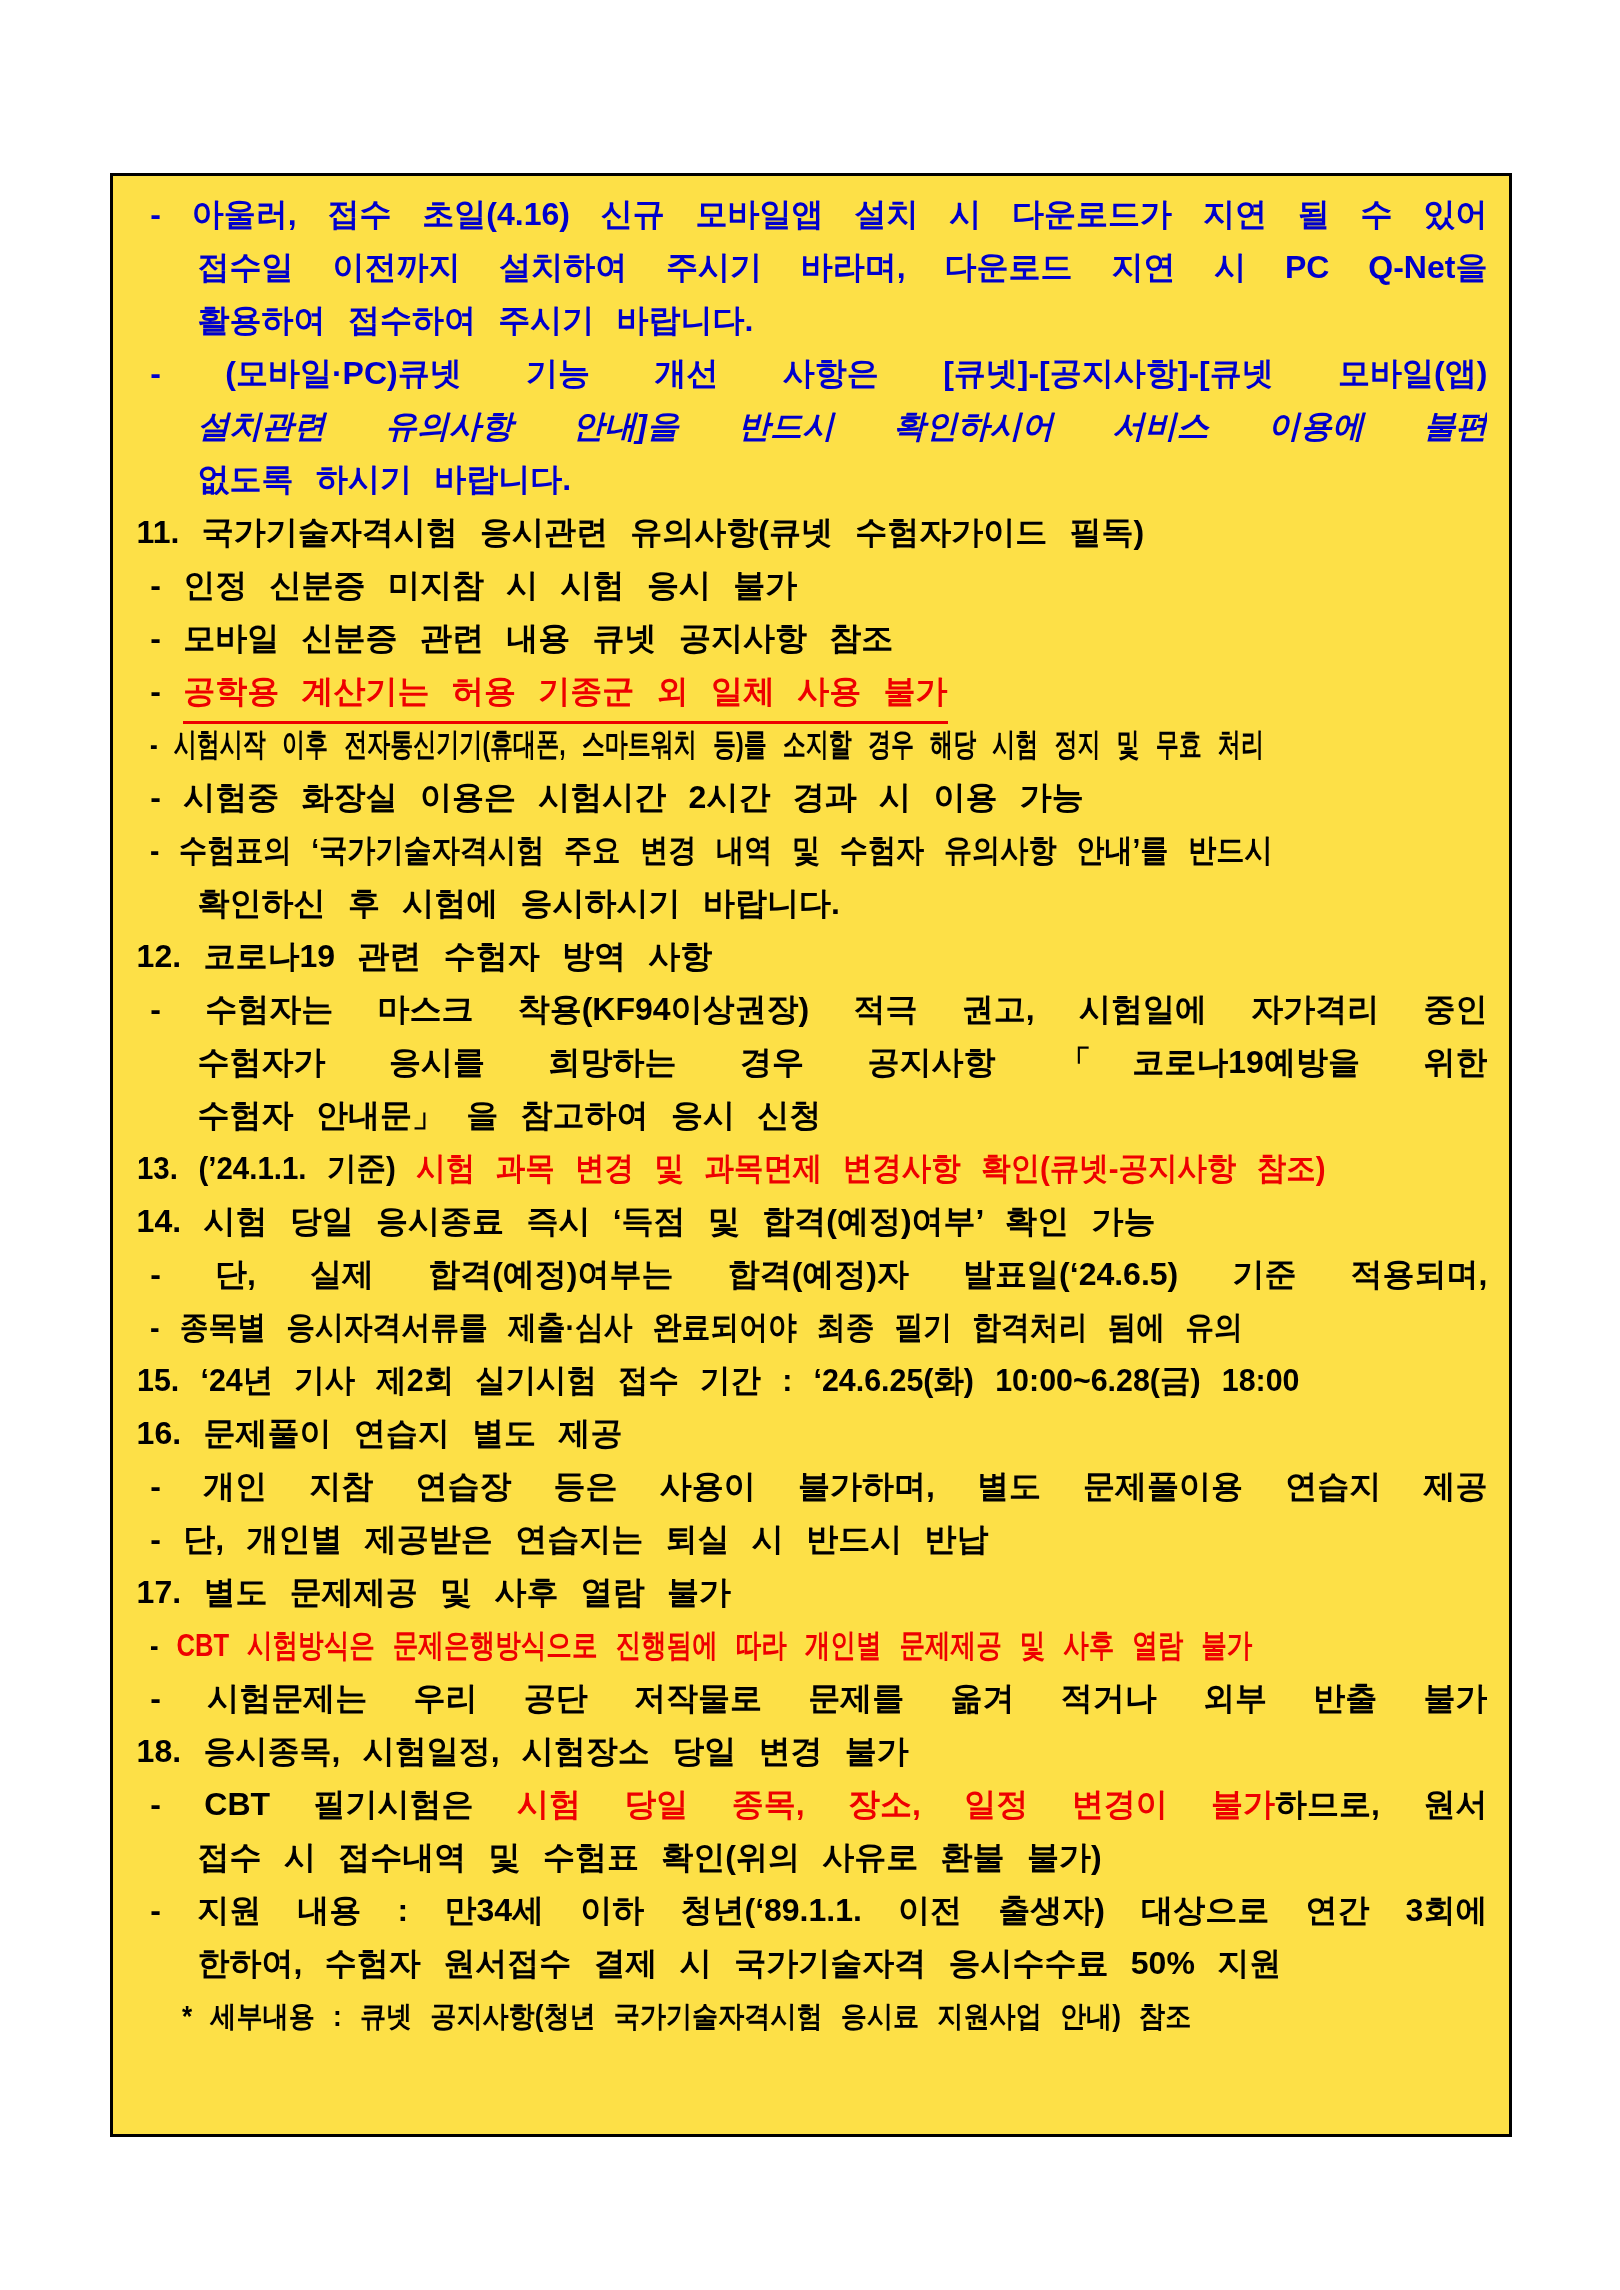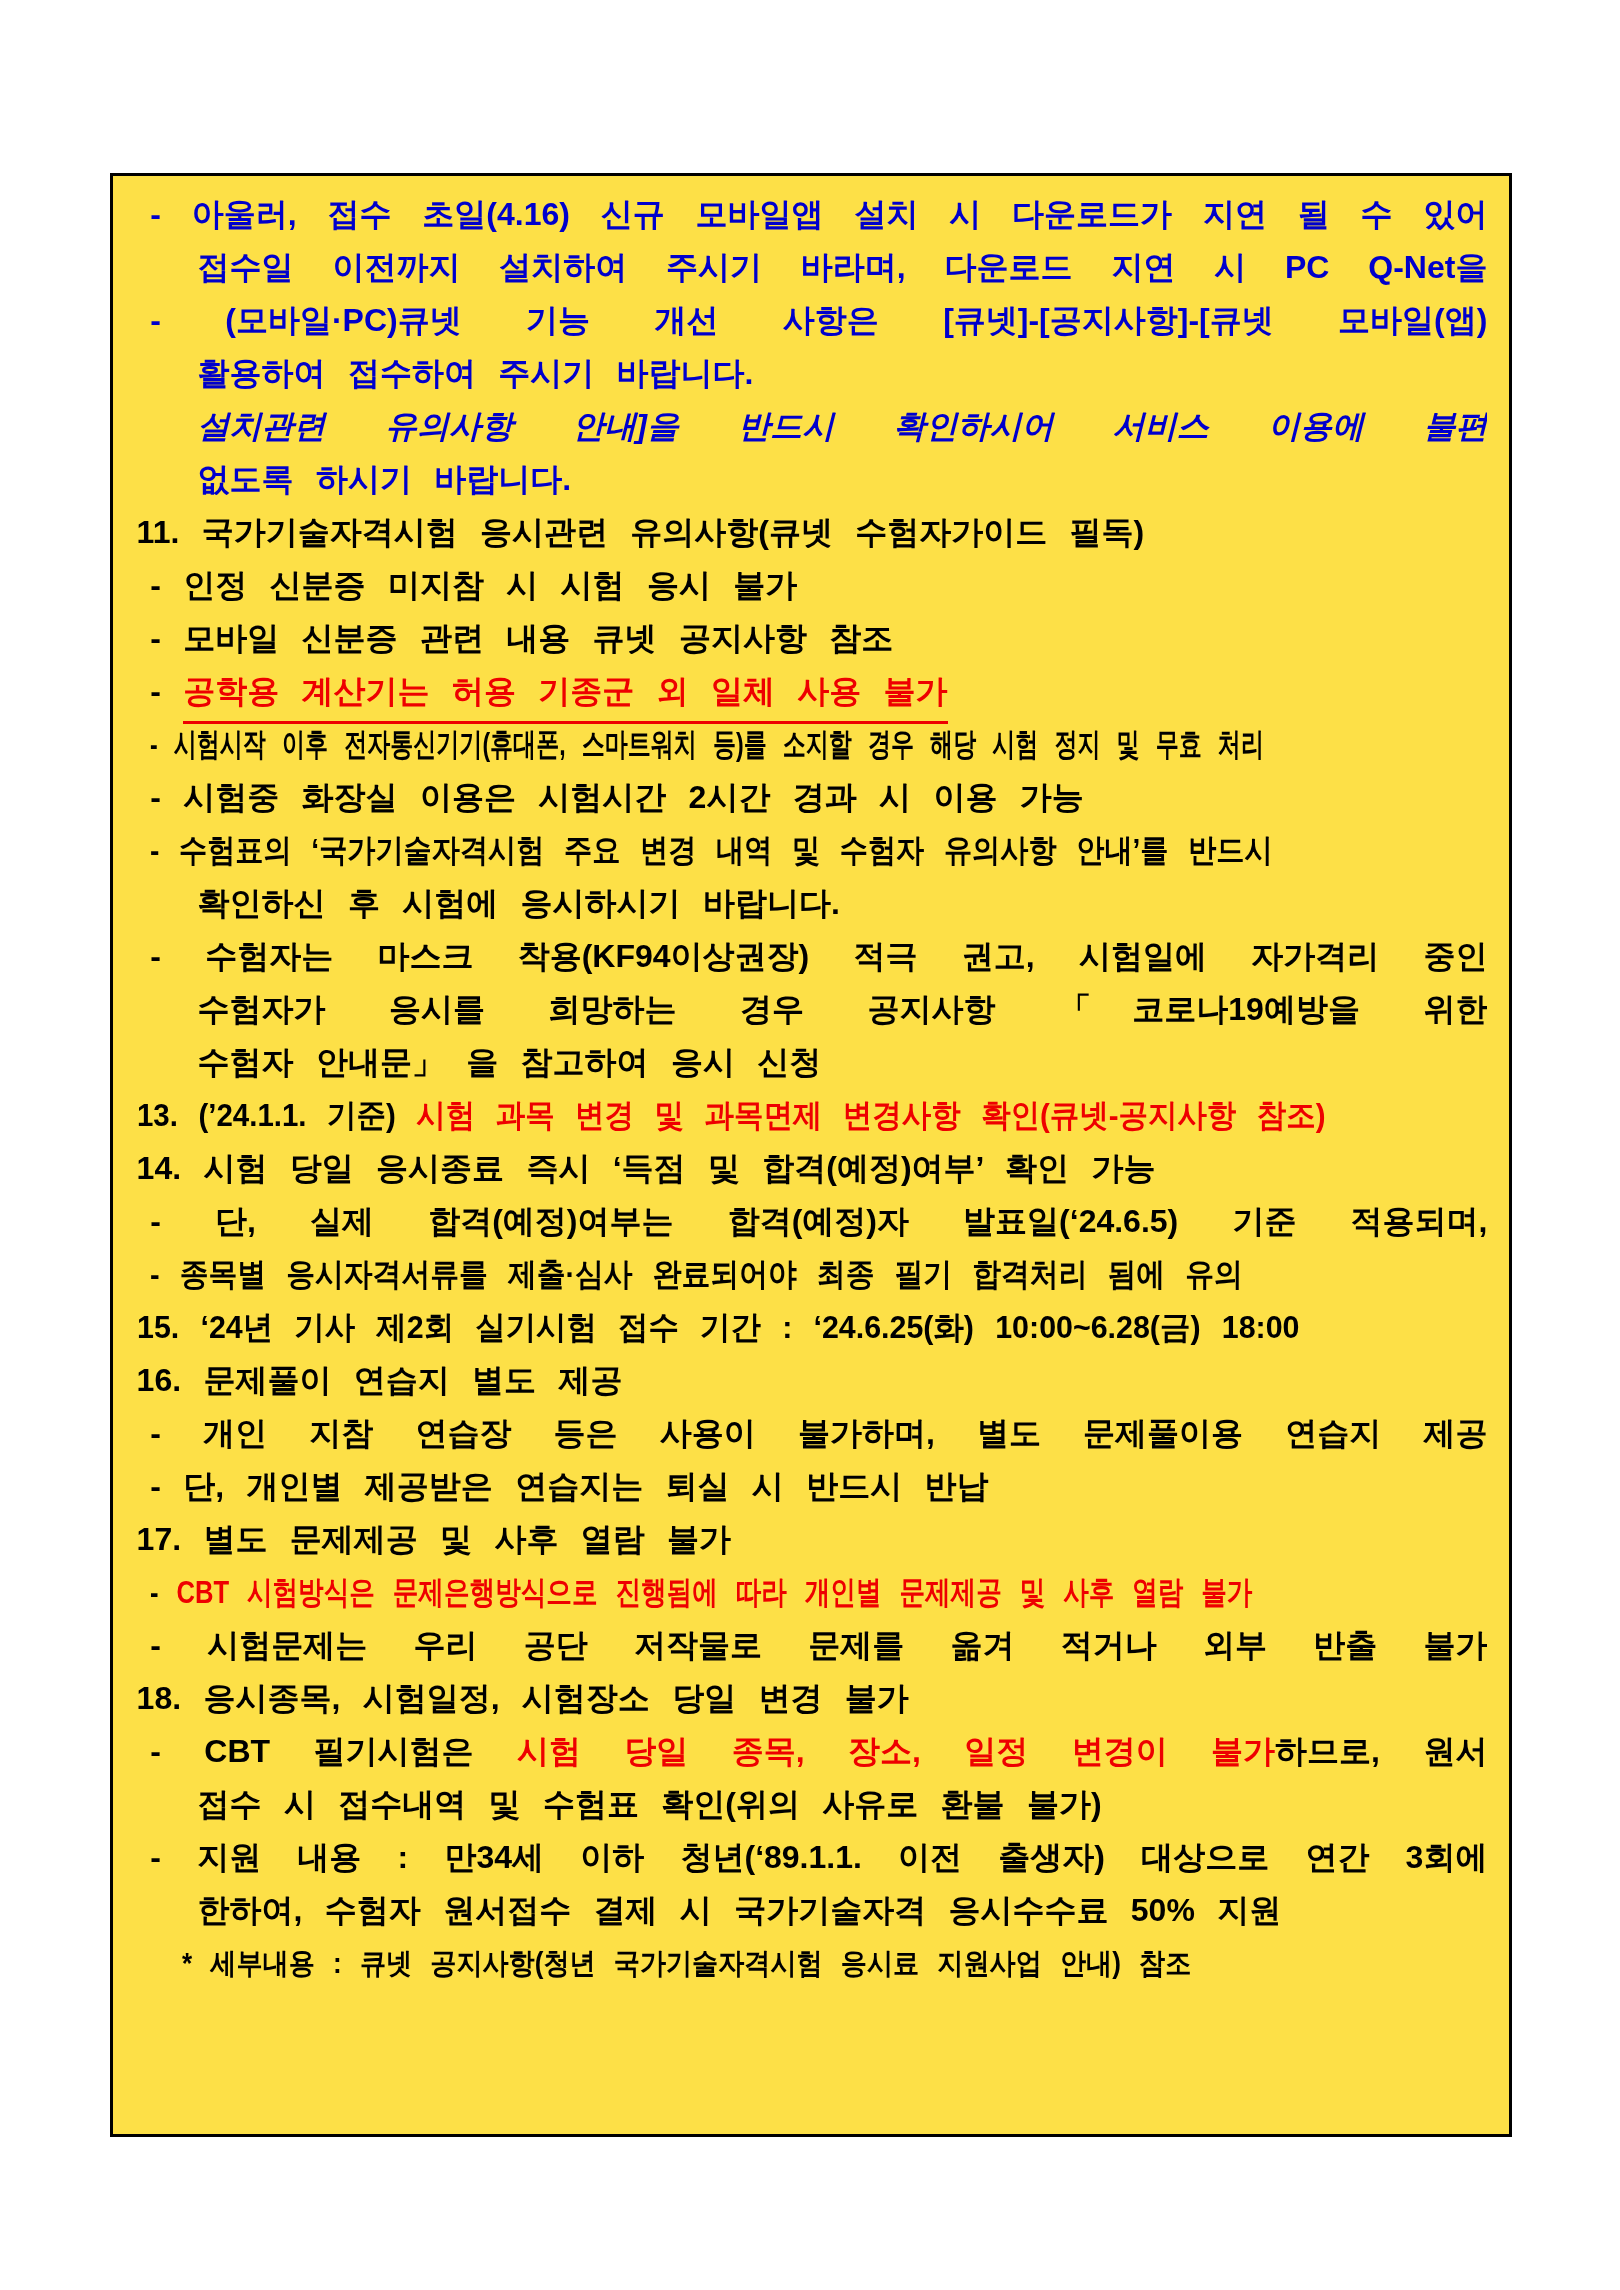--- a/index.html
+++ b/index.html
@@ -26,32 +26,33 @@
   .scalewrap{display:inline-block;transform-origin:0 60%;white-space:nowrap;}
   .u{border-bottom:3.9px solid;padding-bottom:12px;}
 </style>
 </head>
 <body>
 
 <div class="page">
   <div class="doc-border">
       <div class="line indent-1 j"><span style="color: rgb(0, 0, 204);">- 아울러, 접수 초일(4.16) 신규 모바일앱 설치 시 다운로드가 지연 될 수 있어</span></div>
       <div class="line indent-2 j"><span style="color: rgb(0, 0, 204);">접수일 이전까지 설치하여 주시기 바라며, 다운로드 지연 시 PC Q-Net을</span></div>
+      <div class="line indent-2"><span style="color: rgb(0, 0, 204);">활용하여 접수하여 주시기 바랍니다.</span></div>
       <div class="line indent-1 j"><span style="color: rgb(0, 0, 204);">- (모바일·PC)큐넷 기능 개선 사항은 [큐넷]-[공지사항]-[큐넷 모바일(앱)</span></div>
-      <div class="line indent-2"><span style="color: rgb(0, 0, 204);">활용하여 접수하여 주시기 바랍니다.</span></div>
       <div class="line indent-2 j"><span style="color: rgb(0, 0, 204); font-style: italic;">설치관련 유의사항 안내]을 반드시 확인하시어 서비스 이용에 불편</span></div>
       <div class="line indent-2"><span style="color: rgb(0, 0, 204);">없도록 하시기 바랍니다.</span></div>
       <div class="line indent-0"><span style="color: rgb(0, 0, 0);">11. 국가기술자격시험 응시관련 유의사항(큐넷 수험자가이드 필독)</span></div>
       <div class="line indent-1"><span style="color: rgb(0, 0, 0);">- 인정 신분증 미지참 시 시험 응시 불가</span></div>
       <div class="line indent-1"><span style="color: rgb(0, 0, 0);">- 모바일 신분증 관련 내용 큐넷 공지사항 참조</span></div>
       <div class="line indent-1"><span style="color: rgb(0, 0, 0);">- </span><span class="u" style="color: rgb(238, 0, 0); border-bottom-color: rgb(238, 0, 0);">공학용 계산기는 허용 기종군 외 일체 사용 불가</span></div>
       <div class="line indent-1"><span class="scalewrap" style="transform: scaleX(0.72);"><span style="color: rgb(0, 0, 0);">- 시험시작 이후 전자통신기기(휴대폰, 스마트워치 등)를 소지할 경우 해당 시험 정지 및 무효 처리</span></span></div>
       <div class="line indent-1"><span style="color: rgb(0, 0, 0);">- 시험중 화장실 이용은 시험시간 2시간 경과 시 이용 가능</span></div>
       <div class="line indent-1"><span class="scalewrap" style="transform: scaleX(0.88);"><span style="color: rgb(0, 0, 0);">- 수험표의 ‘국가기술자격시험 주요 변경 내역 및 수험자 유의사항 안내’를 반드시</span></span></div>
       <div class="line indent-2"><span style="color: rgb(0, 0, 0);">확인하신 후 시험에 응시하시기 바랍니다.</span></div>
+      <div class="line indent-0"><span style="color: rgb(0, 0, 0);">12. 코로나19 관련 수험자 방역 사항</span></div>
       <div class="line indent-1 j"><span style="color: rgb(0, 0, 0);">- 수험자는 마스크 착용(KF94이상권장) 적극 권고, 시험일에 자가격리 중인</span></div>
       <div class="line indent-2 j"><span style="color: rgb(0, 0, 0);">수험자가 응시를 희망하는 경우 공지사항 「코로나19예방을 위한</span></div>
       <div class="line indent-2"><span style="color: rgb(0, 0, 0);">수험자 안내문」 을 참고하여 응시 신청</span></div>
       <div class="line indent-0"><span class="scalewrap" style="transform: scaleX(0.92);"><span style="color: rgb(0, 0, 0);">13. (’24.1.1. 기준) </span><span style="color: rgb(238, 0, 0);">시험 과목 변경 및 과목면제 변경사항 확인(큐넷-공지사항 참조)</span></span></div>
       <div class="line indent-0"><span style="color: rgb(0, 0, 0);">14. 시험 당일 응시종료 즉시 ‘득점 및 합격(예정)여부’ 확인 가능</span></div>
       <div class="line indent-1 j"><span style="color: rgb(0, 0, 0);">- 단, 실제 합격(예정)여부는 합격(예정)자 발표일(‘24.6.5) 기준 적용되며,</span></div>
       <div class="line indent-1"><span class="scalewrap" style="transform: scaleX(0.9);"><span style="color: rgb(0, 0, 0);">- 종목별 응시자격서류를 제출·심사 완료되어야 최종 필기 합격처리 됨에 유의</span></span></div>
       <div class="line indent-0"><span class="scalewrap" style="transform: scaleX(0.95);"><span style="color: rgb(0, 0, 0);">15. ‘24년 기사 제2회 실기시험 접수 기간 : ‘24.6.25(화) 10:00~6.28(금) 18:00</span></span></div>
       <div class="line indent-0"><span style="color: rgb(0, 0, 0);">16. 문제풀이 연습지 별도 제공</span></div>
       <div class="line indent-1 j"><span style="color: rgb(0, 0, 0);">- 개인 지참 연습장 등은 사용이 불가하며, 별도 문제풀이용 연습지 제공</span></div>

